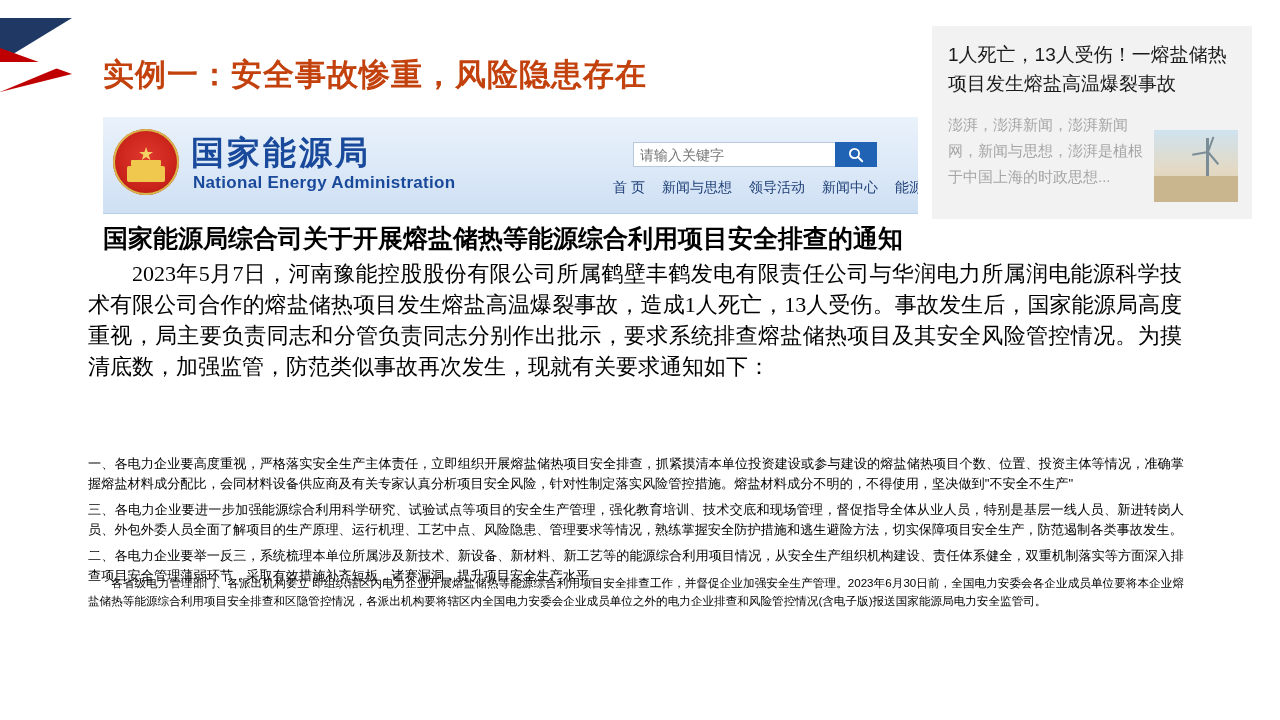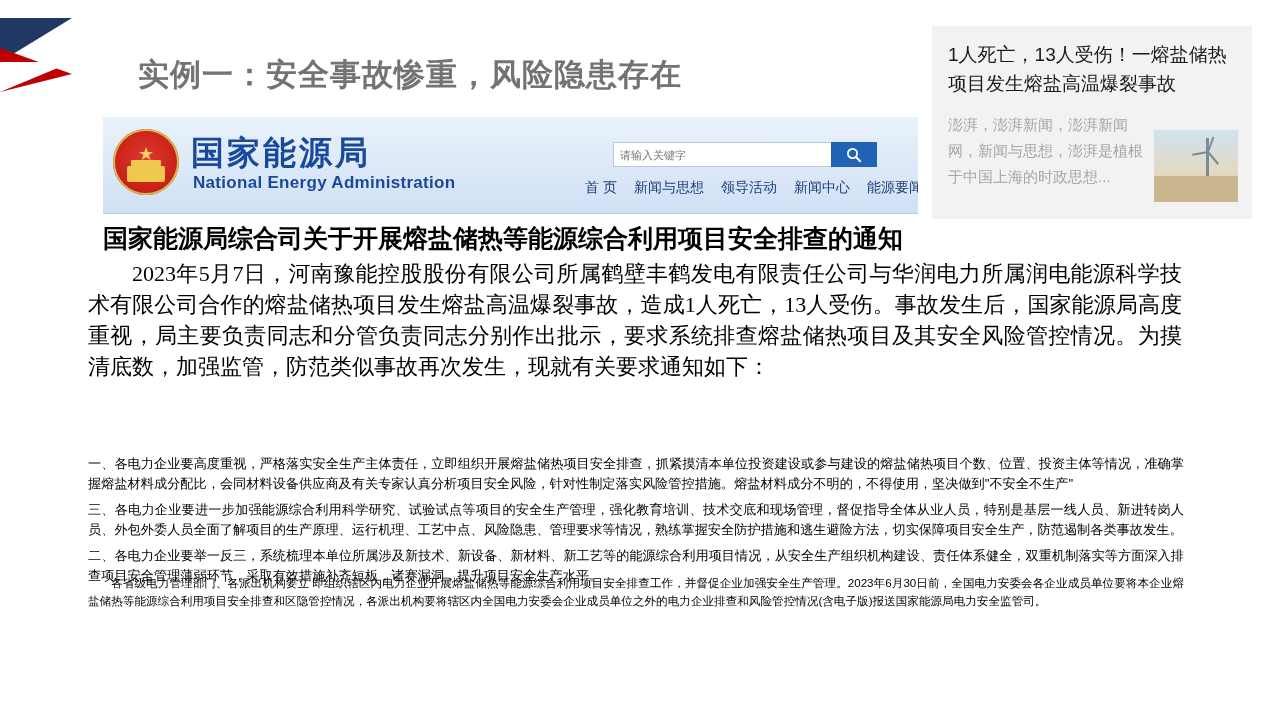--- a/index.html
+++ b/index.html
@@ -48,24 +48,23 @@
     border-bottom: 30px solid transparent;
   }
 
   
   .slide-title {
     position: absolute;
     left: 103px;
     top: 54px;
     font-size: 31px;
     font-weight: bold;
-    color: #737373;
+    color: #c2410c;
     letter-spacing: 1px;
     white-space: nowrap;
-    margin-left: 35px;
   }
 
   
   .news-card {
     position: absolute;
     left: 932px;
     top: 26px;
     width: 320px;
     height: 193px;
     background: #f2f2f2;
@@ -203,38 +202,39 @@
     height: 25px;
     display: flex;
   }
   .nea-search input {
     width: 218px;
     height: 25px;
     box-sizing: border-box;
     border: 1px solid #b8c9de;
     border-right: none;
     background: #ffffff;
-    font-size: 11px;
+    font-size: 14px;
     color: #9aa6b3;
     padding: 0 6px;
     outline: none;
     font-family: "Liberation Sans", sans-serif;
+    margin-left: 20px;
   }
   .nea-search .search-btn {
     width: 46px;
     height: 25px;
     background: #2063b5;
     display: flex;
     align-items: center;
     justify-content: center;
   }
   .nea-search .search-btn svg { display: block; }
   .nea-nav {
     position: absolute;
-    left: 482px;
+    left: 510px;
     top: 62px;
     display: flex;
     gap: 17px;
     font-size: 14px;
     color: #1f3f77;
     white-space: nowrap;
   }
   .nea-nav span { cursor: default; }
 
   

